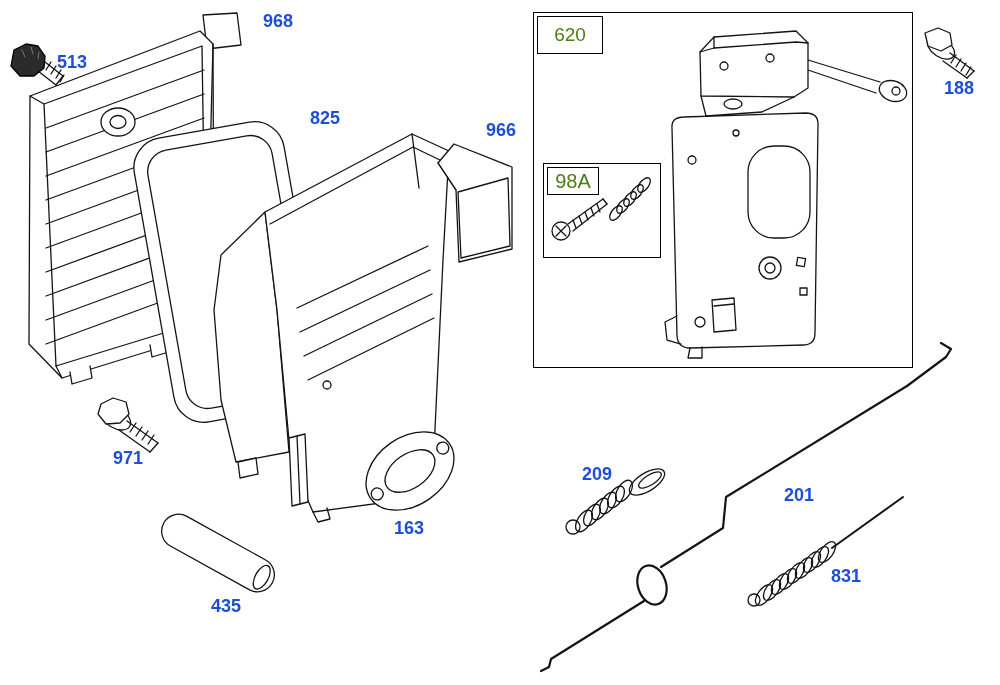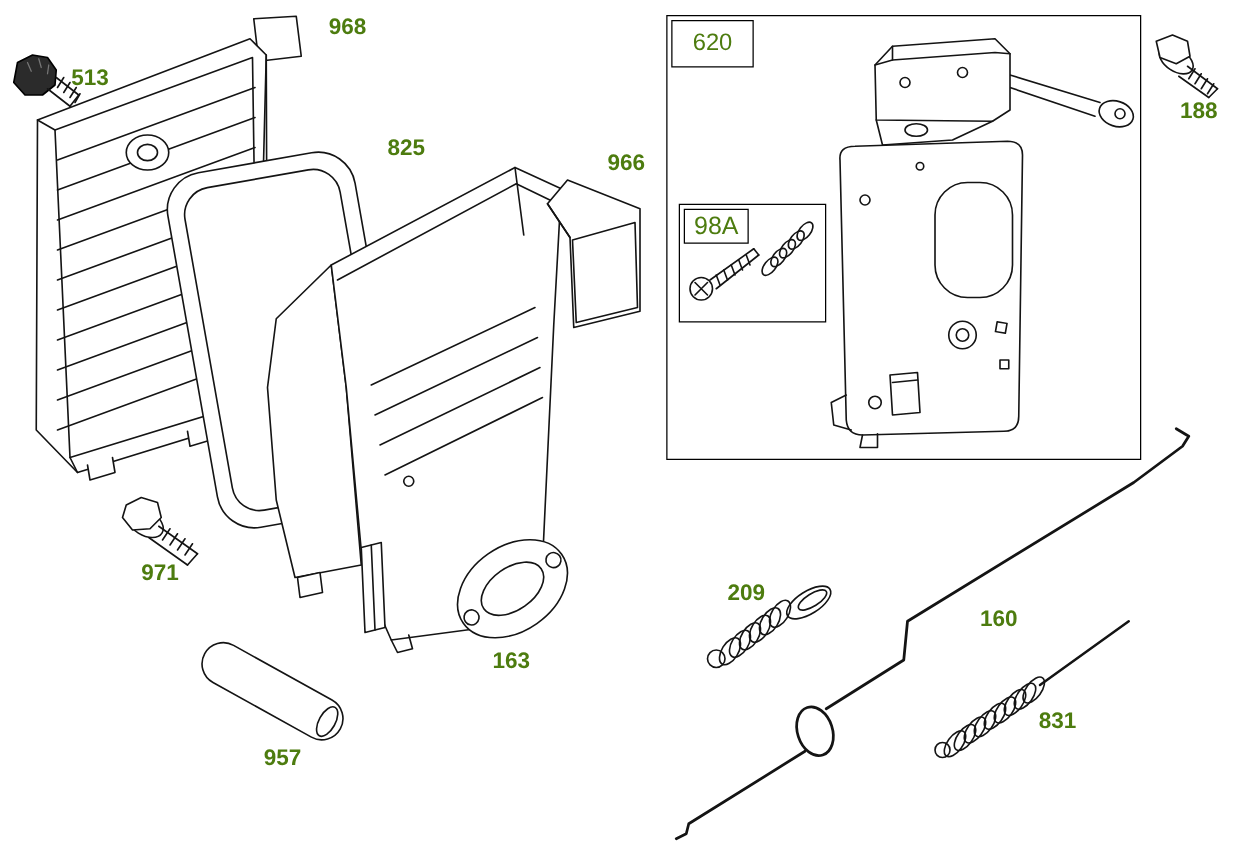--- a/index.html
+++ b/index.html
@@ -1,19 +1,19 @@
 <!DOCTYPE html>
 <html><head>
 <meta charset="utf-8">
 <style>
   html,body{margin:0;padding:0;background:#fff;}
   .canvas{position:relative;width:1000px;height:685px;background:#fff;
           font-family:"Liberation Sans",sans-serif;overflow:hidden;}
   .art{position:absolute;left:0;top:0;}
-  .lbl{position:absolute;font-weight:bold;font-size:18px;color:#4d7c0f;white-space:nowrap;}
+  .lbl{position:absolute;font-weight:bold;font-size:18px;color:#1d4ed8;white-space:nowrap;}
   .box{position:absolute;border:1.6px solid #000;background:transparent;}
   .lblbox{position:absolute;border:1.6px solid #000;background:#fff;
           display:flex;align-items:center;justify-content:center;
           font-weight:normal;font-size:19px;color:#4d7c0f;}
 </style>
 </head>
 <body>
 
 <div class="canvas">
 
@@ -179,17 +179,17 @@
   <div class="box" style="left:543px;top:163px;width:116px;height:93px;"></div>
   <div class="lblbox" style="left:547px;top:167px;width:50px;height:26px;font-size:20px;">98A</div>
 
   <div class="lbl" style="left:263px;top:11px;">968</div>
   <div class="lbl" style="left:57px;top:52px;">513</div>
   <div class="lbl" style="left:310px;top:108px;">825</div>
   <div class="lbl" style="left:464px;top:120px;margin-left:22px;">966</div>
   <div class="lbl" style="left:944px;top:78px;">188</div>
   <div class="lbl" style="left:113px;top:448px;">971</div>
   <div class="lbl" style="left:394px;top:518px;">163</div>
-  <div class="lbl" style="left:211px;top:596px;">957</div>
+  <div class="lbl" style="left:211px;top:596px;">435</div>
   <div class="lbl" style="left:582px;top:464px;">209</div>
-  <div class="lbl" style="left:784px;top:485px;">160</div>
+  <div class="lbl" style="left:784px;top:485px;">201</div>
   <div class="lbl" style="left:831px;top:566px;">831</div>
 </div>
 
 </body></html>

